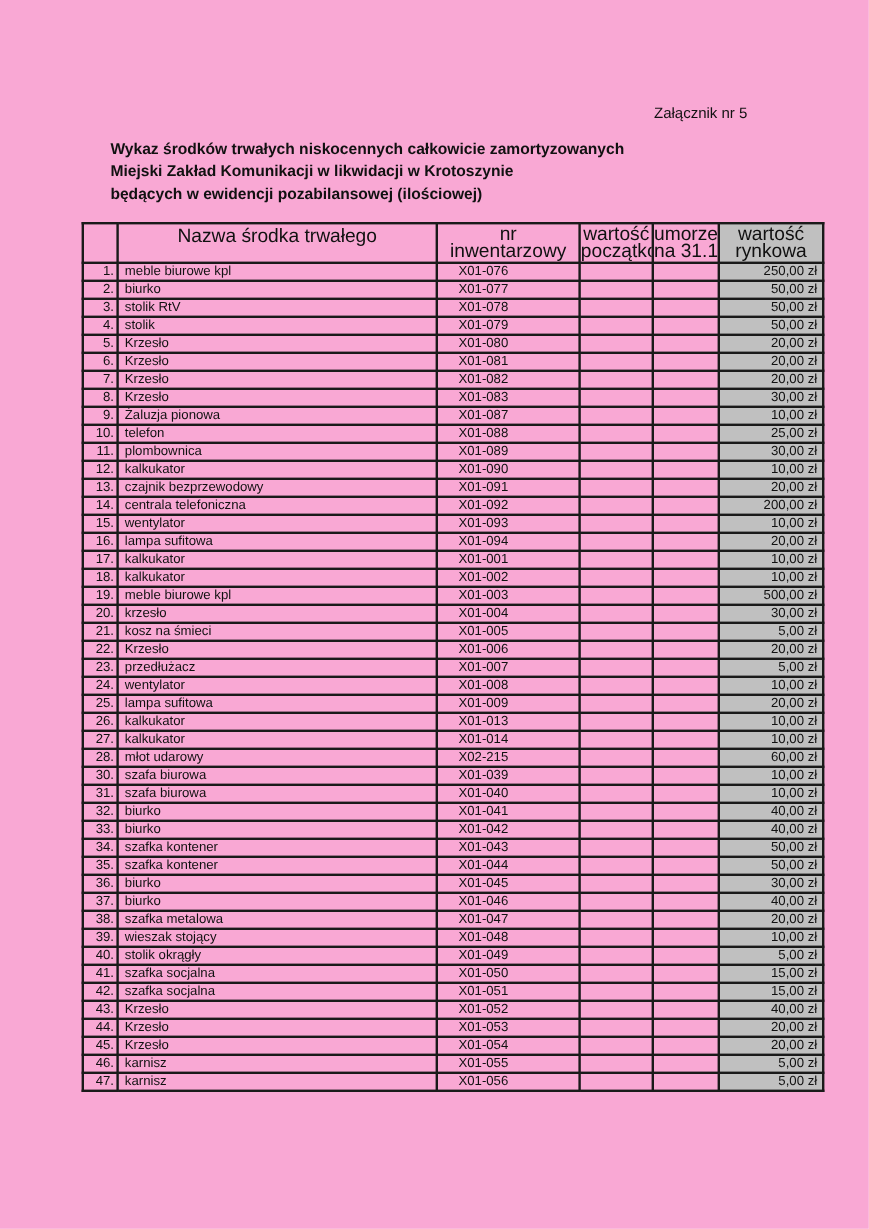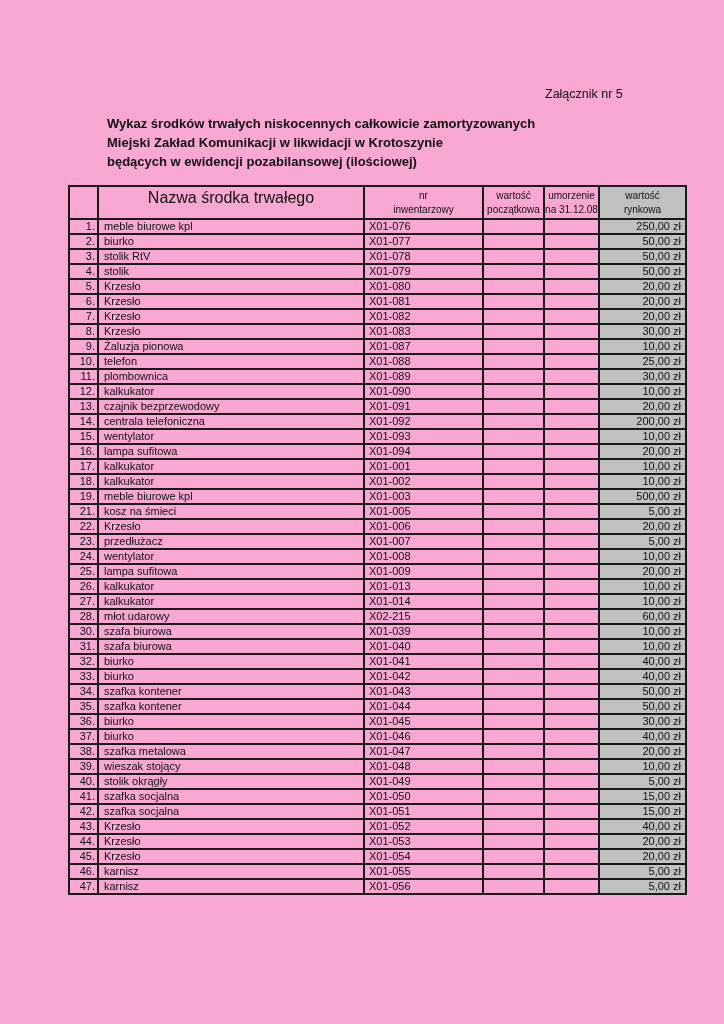--- a/index.html
+++ b/index.html
@@ -12,52 +12,52 @@
     overflow: hidden;
   }
   .page { position: relative; width: 724px; height: 1024px; background: #f9a8d4; }
 
   .attachment-label {
     position: absolute; top: 87px; left: 545px;
     font-size: 12.5px; color: #111; white-space: nowrap;
   }
 
   .title-block {
-    position: absolute; top: 114px; left: 107px;
+    position: absolute; top: 114px; left: 92px;
     font-size: 13px; font-weight: bold; line-height: 19px; color: #111;
     white-space: nowrap;
   }
 
   table.asset-table {
     position: absolute; top: 185px; left: 68px;
     border-collapse: collapse; table-layout: fixed;
     width: 617px;
     font-size: 11px; color: #111;
   }
   .asset-table td, .asset-table th {
     border: 2px solid #1a1a1a;
     overflow: hidden; white-space: nowrap;
     font-weight: normal;
   }
   .asset-table thead th { height: 33px; vertical-align: top; }
   .asset-table thead .h-main { font-size: 16px; text-align: center; padding-top: 2px; }
-  .asset-table thead .h-sub  { font-size: 10px; text-align: center; line-height: 14px; padding-top: 2px; }
+  .asset-table thead .h-sub  { font-size: 16px; text-align: center; line-height: 14px; padding-top: 2px; }
   .asset-table tbody tr { height: 13px; }
   .asset-table tbody td { line-height: 13px; }
 
   .col-no   { width: 29px; }
   .col-name { width: 266px; }
   .col-inv  { width: 119px; }
   .col-init { width: 61px; }
   .col-dep  { width: 55px; }
   .col-val  { width: 87px; }
 
   .asset-table td.col-no   { text-align: right; padding-right: 2px; }
   .asset-table td.col-name { text-align: left;  padding-left: 5px; }
-  .asset-table td.col-inv  { text-align: left;  padding-left: 4px; }
+  .asset-table td.col-inv  { text-align: left;  padding-left: 17px; }
   .asset-table td.col-init { }
   .asset-table td.col-dep  { }
   .asset-table td.col-val  { text-align: right; padding-right: 4px; background: #c0c0c0; }
   .asset-table th.shaded   { background: #c0c0c0; }
 </style>
 </head>
 <body>
 
 <div class="page">
 
@@ -247,20 +247,28 @@
         </tr>
         <tr>
           <td class="col-no">19.</td>
           <td class="col-name">meble biurowe kpl</td>
           <td class="col-inv">X01-003</td>
           <td class="col-init"></td>
           <td class="col-dep"></td>
           <td class="col-val">500,00 zł</td>
         </tr>
         <tr>
+          <td class="col-no">20.</td>
+          <td class="col-name">krzesło</td>
+          <td class="col-inv">X01-004</td>
+          <td class="col-init"></td>
+          <td class="col-dep"></td>
+          <td class="col-val">30,00 zł</td>
+        </tr>
+        <tr>
           <td class="col-no">21.</td>
           <td class="col-name">kosz na śmieci</td>
           <td class="col-inv">X01-005</td>
           <td class="col-init"></td>
           <td class="col-dep"></td>
           <td class="col-val">5,00 zł</td>
         </tr>
         <tr>
           <td class="col-no">22.</td>
           <td class="col-name">Krzesło</td>

